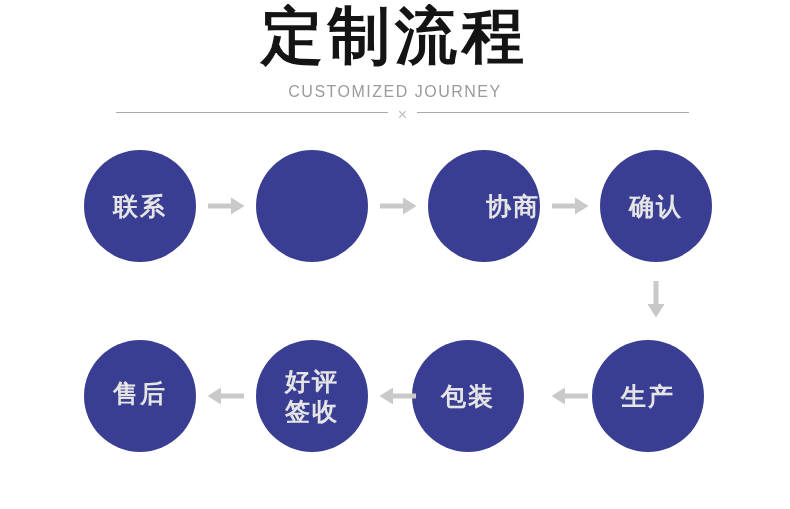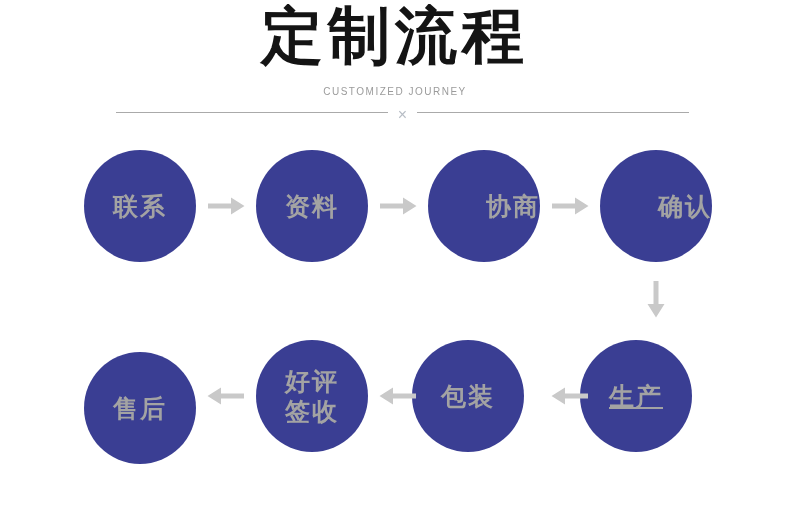--- a/index.html
+++ b/index.html
@@ -22,21 +22,21 @@
     line-height: 72px;
     font-weight: 800;
     letter-spacing: 5px;
     color: var(--title, #141414);
   }
   .subtitle {
     position: absolute;
     top: 79px; left: 0;
     width: 100%;
     text-align: center;
-    font-size: 10px;
+    font-size: 16px;
     line-height: 17px;
     letter-spacing: 1.5px;
     color: var(--subtitle, #9b9b9b);
   }
   .divider {
     position: absolute;
     top: 100px; left: 116px;
     width: 573px; height: 17px;
     display: flex;
     align-items: center;
@@ -52,21 +52,21 @@
     line-height: 17px;
     padding: 0 10px;
     transform: translateY(2px);
   }
   .flow { position: absolute; top: 0; left: 0; width: 790px; height: 509px; }
   .circle {
     position: absolute;
     width: 112px; height: 112px;
     border-radius: 50%;
     background: var(--circle, #3a3e93);
-    color: #a3a3a3;
+    color: #e5e5e5;
     display: flex;
     flex-direction: column;
     align-items: center;
     justify-content: center;
     font-size: 25px;
     line-height: 30px;
     font-weight: bold;
     letter-spacing: 2px;
     text-align: center;
   }
@@ -89,54 +89,53 @@
     <span class="x">×</span>
     <span class="line"></span>
   </div>
 
   <div class="flow">
 
     <div class="circle" style="left:84px; top:146px;">
       <span>联系</span>
     </div>
     <div class="circle" style="left:256px; top:146px;">
-      <span>资料</span>
     </div>
     <div class="circle" style="left:428px; top:146px;align-items:flex-end;">
       <span>协商</span>
     </div>
-    <div class="circle" style="left:600px; top:146px;align-items:flex-end;">
+    <div class="circle" style="left:600px; top:146px;">
       <span>确认</span>
     </div>
 
     <svg class="arrow right" style="left:207px; top:193px;" viewBox="0 0 38 18">
       <path d="M1 6.5 h23 v-6 l13.5 8.5 -13.5 8.5 v-6 h-23 z"></path>
     </svg>
     <svg class="arrow right" style="left:379px; top:193px;" viewBox="0 0 38 18">
       <path d="M1 6.5 h23 v-6 l13.5 8.5 -13.5 8.5 v-6 h-23 z"></path>
     </svg>
     <svg class="arrow right" style="left:551px; top:193px;" viewBox="0 0 38 18">
       <path d="M1 6.5 h23 v-6 l13.5 8.5 -13.5 8.5 v-6 h-23 z"></path>
     </svg>
 
     <svg class="arrow down" style="left:637px; top:286px;" viewBox="0 0 38 18">
       <path d="M1 6.5 h23 v-6 l13.5 8.5 -13.5 8.5 v-6 h-23 z"></path>
     </svg>
 
-    <div class="circle" style="left:84px; top:348px;">
+    <div class="circle" style="left:84px; top:336px;font-family:Liberation Mono, monospace;">
       <span>售后</span>
     </div>
     <div class="circle" style="left:256px; top:336px;">
       <span>好评</span>
       <span>签收</span>
     </div>
     <div class="circle" style="left:412px; top:336px;">
       <span>包装</span>
     </div>
-    <div class="circle" style="left:580px; top:336px;text-decoration:underline;">
+    <div class="circle" style="left:592px; top:336px;">
       <span>生产</span>
     </div>
 
     <svg class="arrow left" style="left:207px; top:383px;" viewBox="0 0 38 18">
       <path d="M1 6.5 h23 v-6 l13.5 8.5 -13.5 8.5 v-6 h-23 z"></path>
     </svg>
     <svg class="arrow left" style="left:379px; top:383px;" viewBox="0 0 38 18">
       <path d="M1 6.5 h23 v-6 l13.5 8.5 -13.5 8.5 v-6 h-23 z"></path>
     </svg>
     <svg class="arrow left" style="left:551px; top:383px;" viewBox="0 0 38 18">

